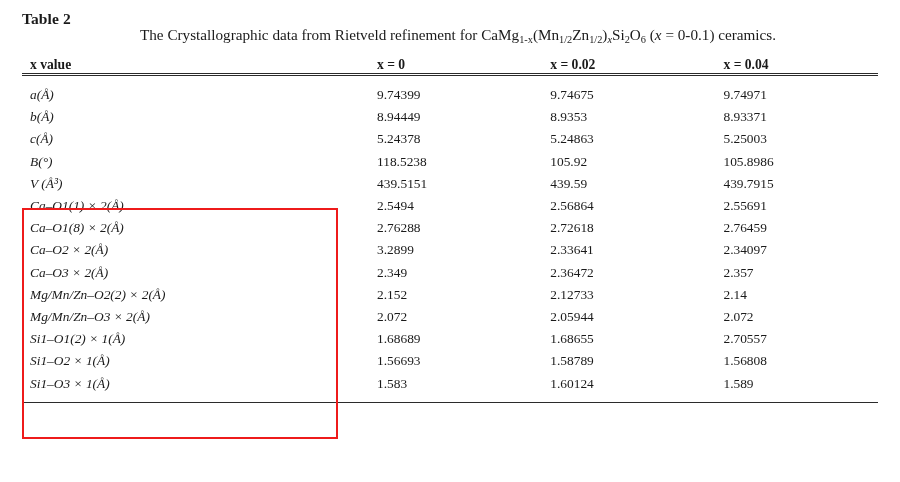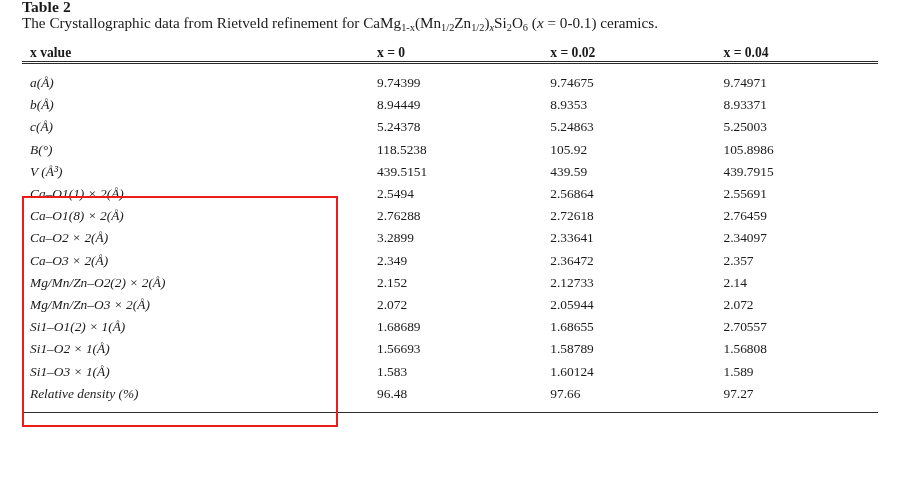--- a/index.html
+++ b/index.html
@@ -20,31 +20,32 @@
     width: 900px;
     height: 482px;
     box-sizing: border-box;
     padding: 0 22px;
   }
   .table-label {
     font-family: "Liberation Serif", serif;
     font-size: 15.5px;
     font-weight: bold;
     letter-spacing: 0.1px;
-    margin: 0 0 1px 0;
+    margin: 12px 0 1px 0;
     line-height: 14px;
     height: 12px;
     overflow: hidden;
   }
   .caption {
     font-family: "Liberation Serif", serif;
     font-size: 15.2px;
     line-height: 20px;
-    margin: 0 0 10px 0;
+    margin: 0 0 10px 16px;
     white-space: nowrap;
+    text-align: center;
   }
   .caption .it { font-style: italic; }
   sub { font-size: 0.68em; vertical-align: baseline; position: relative; top: 0.28em; }
 
   table.data {
     width: 856px;
     border-collapse: collapse;
     font-size: 13.3px;
   }
   table.data th, table.data td {
@@ -197,26 +198,20 @@
         <td class="c1 val">1.56693</td>
         <td class="c2 val">1.58789</td>
         <td class="c3 val">1.56808</td>
       </tr>
       <tr>
         <td class="param param-text">Si1–O3 × 1(Å)</td>
         <td class="c1 val">1.583</td>
         <td class="c2 val">1.60124</td>
         <td class="c3 val">1.589</td>
       </tr>
-      <tr>
-        <td class="param param-text">Relative density (%)</td>
-        <td class="c1 val">96.48</td>
-        <td class="c2 val">97.66</td>
-        <td class="c3 val">97.27</td>
-      </tr>
     </tbody>
     <tbody>
       <tr class="spacer-row">
           <td colspan="4"></td>
         </tr>
       <tr class="rule-bot">
           <td colspan="4"></td>
         </tr>
     </tbody>
   </table>

